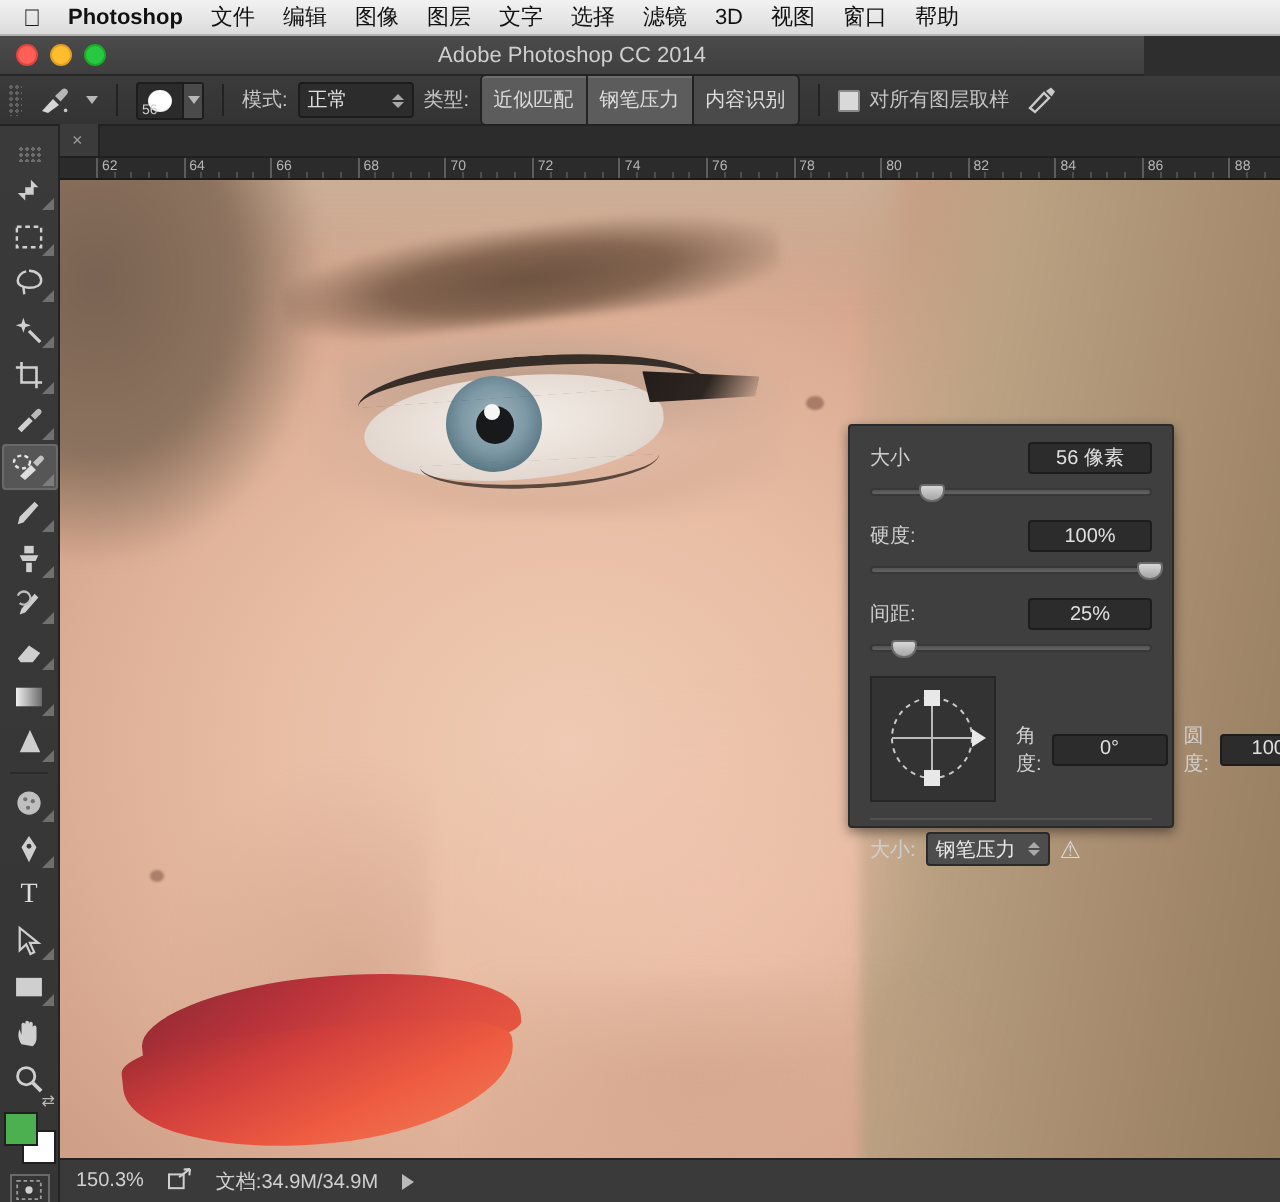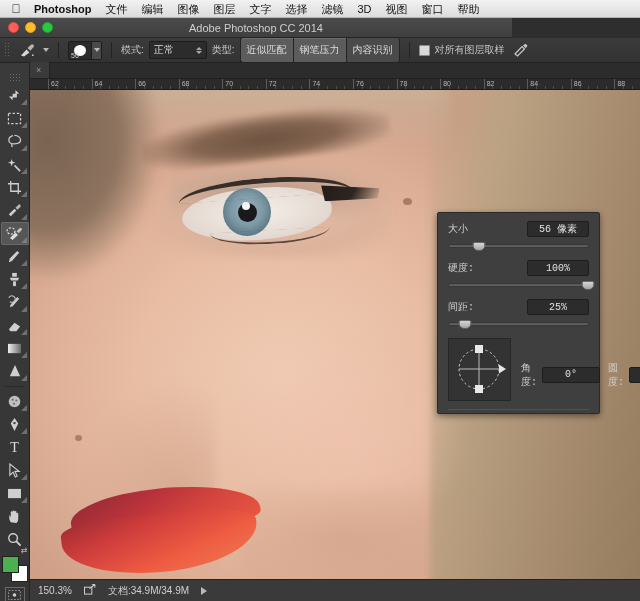--- a/index.html
+++ b/index.html
@@ -19,21 +19,21 @@
     padding-left: 8px;
   }
   .apple-logo { width: 16px; text-align: center; font-size: 12px; color: #1a1a1a; line-height: 1; }
   .macbar .mi {
     font-size: 11px; color: #111; padding: 0 7px; line-height: 18px; white-space: nowrap;
   }
   .macbar .mi.bold { font-weight: bold; padding-left: 10px; }
 
   
   .titlebar {
-    position: absolute; left: 0; top: 18px; width: 512px; height: 20px;
+    position: absolute; left: 0; top: 18px; width: 572px; height: 20px;
     background: linear-gradient(#4b4b4b, #3f3f3f);
     border-bottom: 1px solid #272727;
     display: flex; align-items: center;
   }
   .lights { display: flex; gap: 6px; padding-left: 8px; }
   .light { width: 11px; height: 11px; border-radius: 50%; }
   .l-red { background: #ff5f57; border: 1px solid #e0443e; }
   .l-yel { background: #ffbd2e; border: 1px solid #dea123; }
   .l-grn { background: #28c840; border: 1px solid #1aab29; }
   .app-title {
@@ -660,21 +660,21 @@
       <div class="nostril"></div>
       <div class="jaw-shadow"></div>
       <div class="mole1"></div>
       <div class="mole2"></div>
       <div class="lips">
         <div class="lip-upper"></div>
         <div class="lip-lower"></div>
       </div>
     </div>
 
-    <div class="brush-panel" style="left:407px; top:122px;font-family:Liberation Mono, monospace;">
+    <div class="brush-panel" style="left:394px; top:122px;">
       <div class="row">
         <span class="row-lab">大小</span>
         <span class="val-box">56 像素</span>
       </div>
       <div class="slider">
         <div class="track"></div>
         <div class="thumb" id="thumb-size" style="left: 22%;"></div>
       </div>
 
       <div class="row">
@@ -713,20 +713,31 @@
           </div>
           <div class="af-row">
             <span class="af-lab">圆度:</span>
             <span class="val-box narrow">100%</span>
           </div>
         </div>
       </div>
 
       <div class="panel-sep"></div>
 
+      <div class="bottom-row">
+        <span class="row-lab">大小:</span>
+        <span class="dd">
+          <span>钢笔压力</span>
+          <span class="dd-steps">
+            <span class="st-up"></span>
+              <span class="st-dn"></span>
+          </span>
+        </span>
+        <span class="warn">⚠</span>
+      </div>
     </div>
   </div>
 
   <div class="statusbar">
     <span class="sb-text">150.3%</span>
     <span class="sb-ico">
       <svg width="12" height="11" viewBox="0 0 13 12">
           <rect x="0.5" y="3.5" width="8" height="7.5" fill="none" stroke="#cfcfcf" stroke-width="1.1"></rect>
           <path d="M6 5 L12 0.5 M12 0.5 L8.5 0.8 M12 0.5 L11.6 4" stroke="#cfcfcf" stroke-width="1.1" fill="none"></path>
         </svg>

